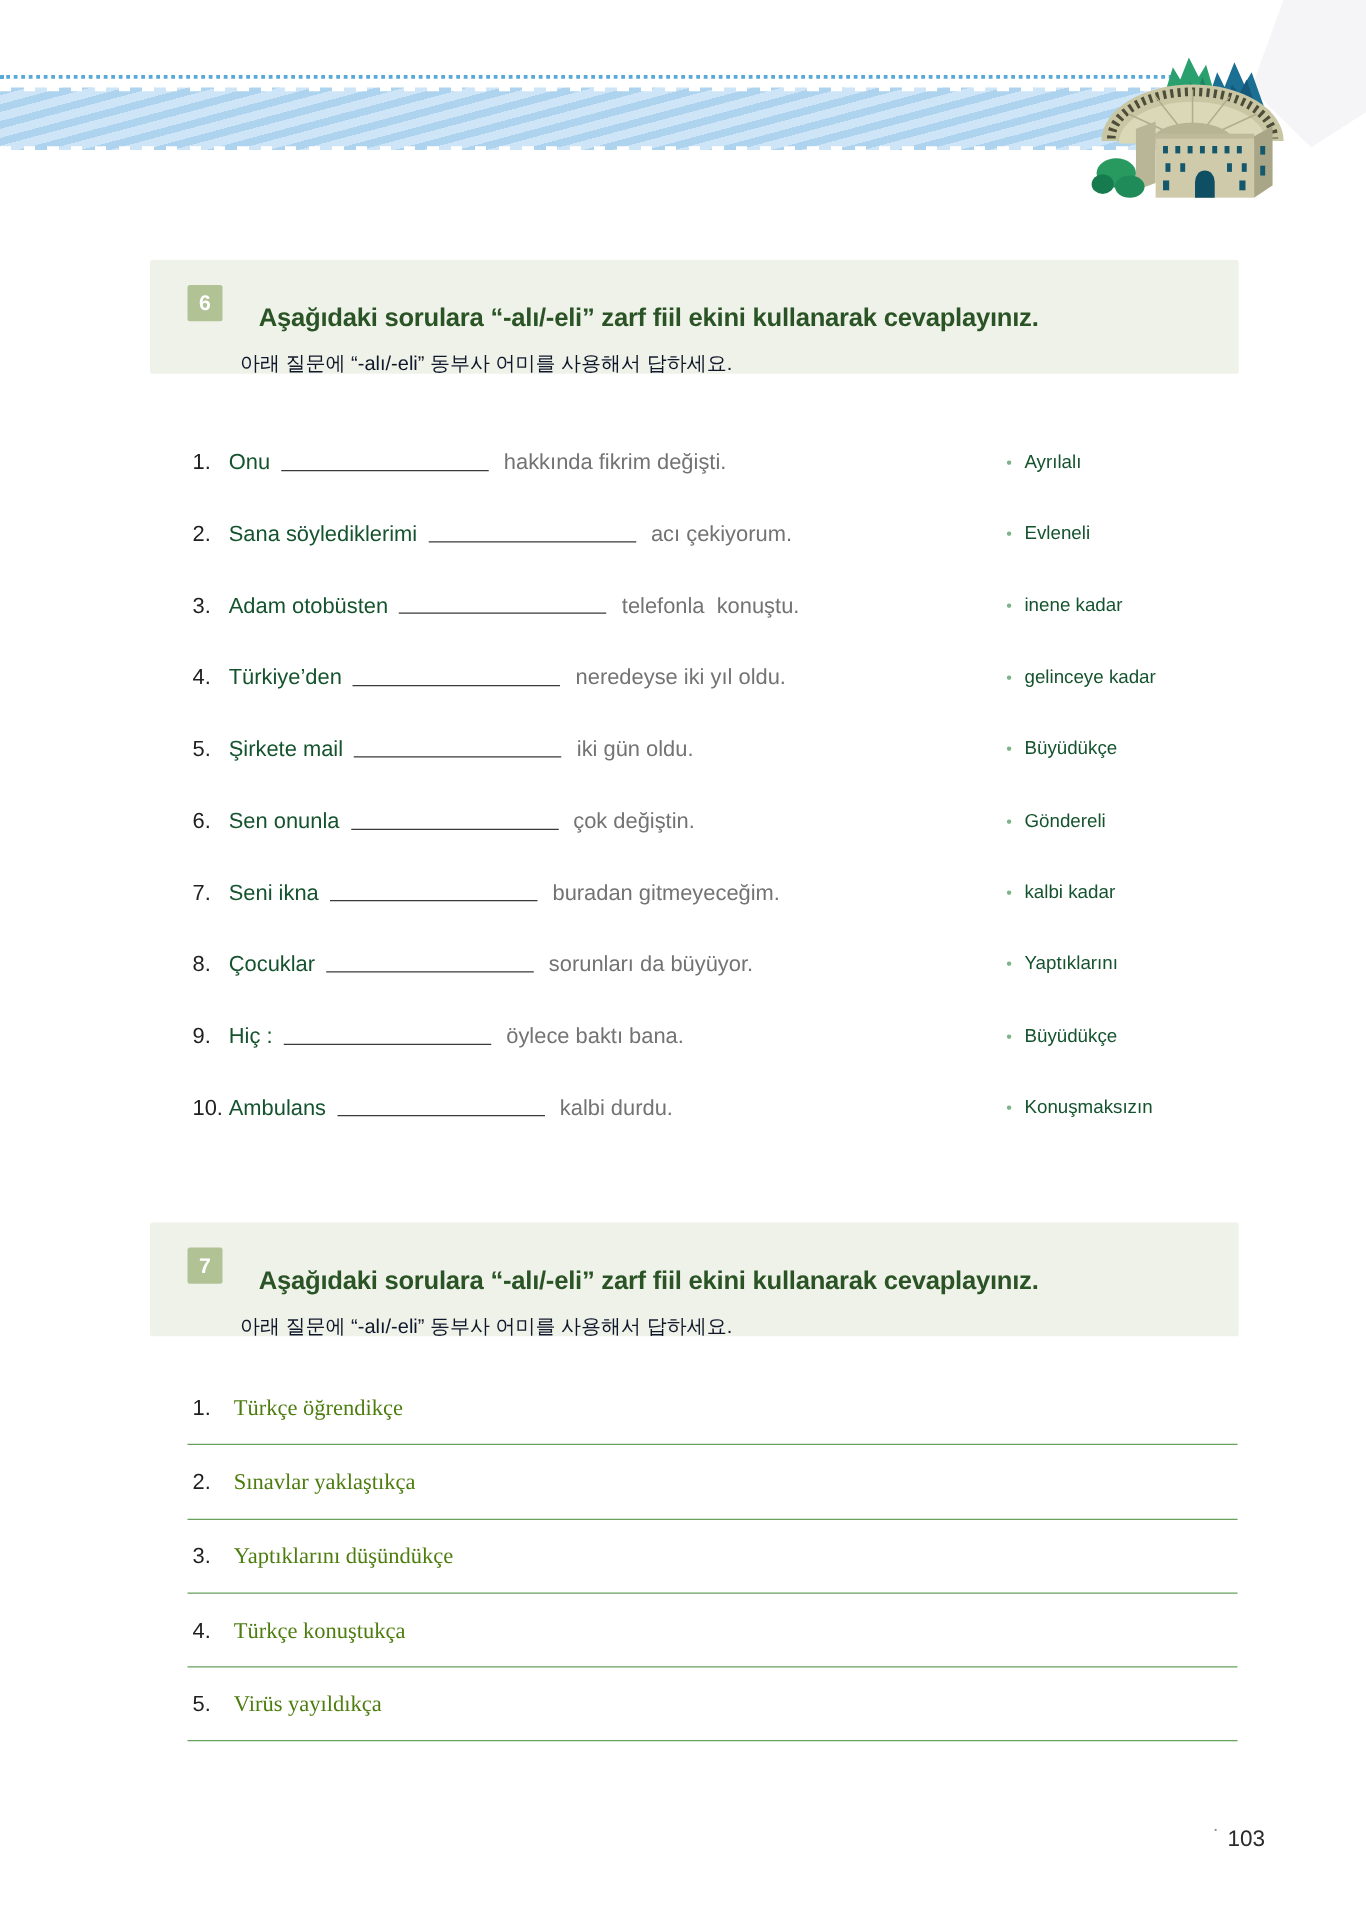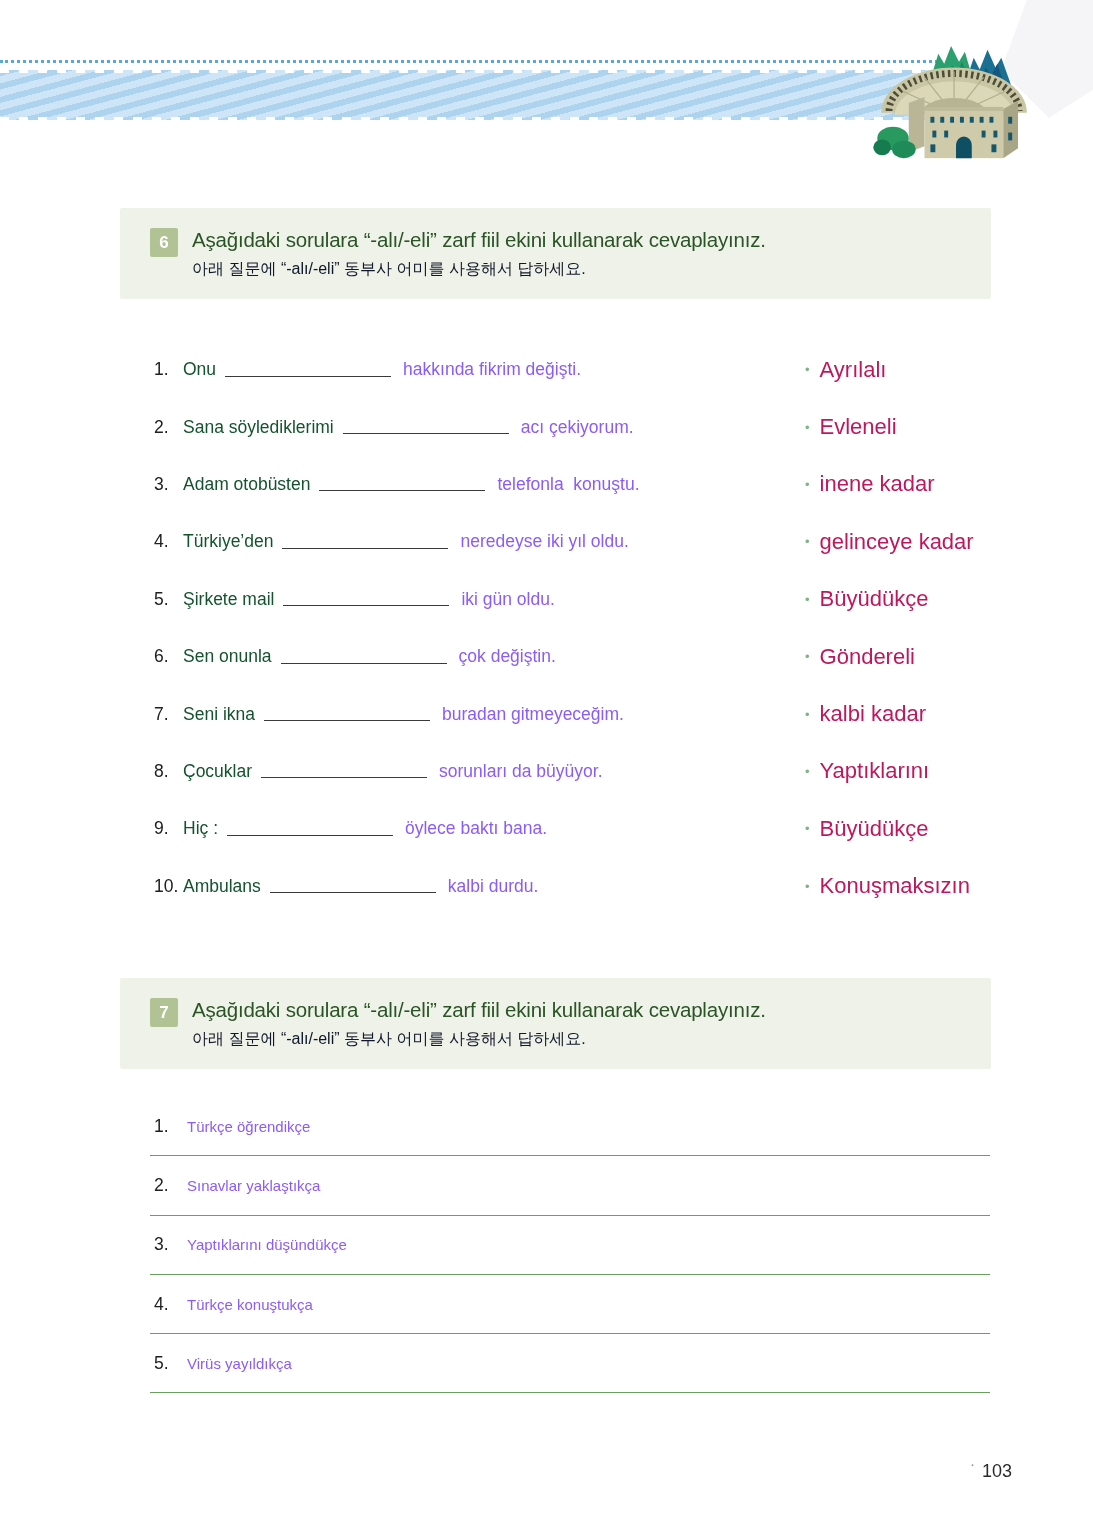--- a/index.html
+++ b/index.html
@@ -39,48 +39,48 @@
   }
   .ex6-box{top:208px;}
   .ex7-box{top:978px;}
   .badge{
     flex:0 0 auto;width:28px;height:29px;background:#b1c295;color:#ffffff;
     font-size:17px;font-weight:bold;display:flex;align-items:center;justify-content:center;
     border-radius:2px;
   }
   .ex-texts{margin-left:14px;}
   .ex-title{
-    margin:0;font-size:20.5px;font-weight:normal;color:#2b5426;line-height:1.15;
+    margin:15px;font-size:20.5px;font-weight:bold;color:#2b5426;line-height:1.15;
     letter-spacing:-0.2px;
   }
   .ex-subtitle{margin:7px 0 0 0;font-size:16px;color:#0f172a;line-height:1.2;}
 
   
   .qa-list{position:absolute;left:154px;top:341px;width:905px;z-index:3;}
   .qa-row{height:57.4px;display:flex;align-items:center;position:relative;}
   .q-num{flex:0 0 auto;min-width:29px;font-size:17.5px;color:#202020;}
   .q-pre{font-size:17.5px;color:#14532d;white-space:pre;}
   .blank{
     display:inline-block;width:166px;height:13px;margin:0 12px 0 9px;
     border-bottom:1.4px solid #3a3a3a;flex:0 0 auto;
   }
-  .q-post{font-size:17.5px;color:#8b5cf6;white-space:pre;}
+  .q-post{font-size:17.5px;color:#737373;white-space:pre;}
   .answer{position:absolute;left:651px;top:50%;transform:translateY(-50%);
     display:flex;align-items:center;white-space:pre;}
   .bullet{font-size:13px;color:#7fb287;margin-right:10px;line-height:1;}
-  .answer-label{font-size:22px;color:#be185d;text-align:right;}
+  .answer-label{font-size:15px;color:#14532d;text-align:right;}
 
   
   .ex7-list{position:absolute;left:150px;top:1097px;width:840px;z-index:3;}
   .ex7-item{
     height:59.3px;display:flex;align-items:center;
     border-bottom:1px solid #69a05e;box-sizing:border-box;
   }
   .ex7-num{flex:0 0 auto;min-width:33px;margin-left:4px;font-size:17.5px;color:#1e1e1e;}
-  .ex7-text{font-size:15px;color:#8b5cf6;}
+  .ex7-text{font-size:18px;color:#4d7c0f;font-family:Liberation Serif, serif;}
 
   
   .footer{position:absolute;left:970px;top:1444px;display:flex;align-items:center;z-index:3;}
   .pg-dot{font-size:15px;color:#8a8a8a;margin-right:7px;}
   .pg-num{font-size:18px;color:#2b2b2b;margin-top:17px;}
 </style>
 </head>
 <body>
 
 <div class="page">

